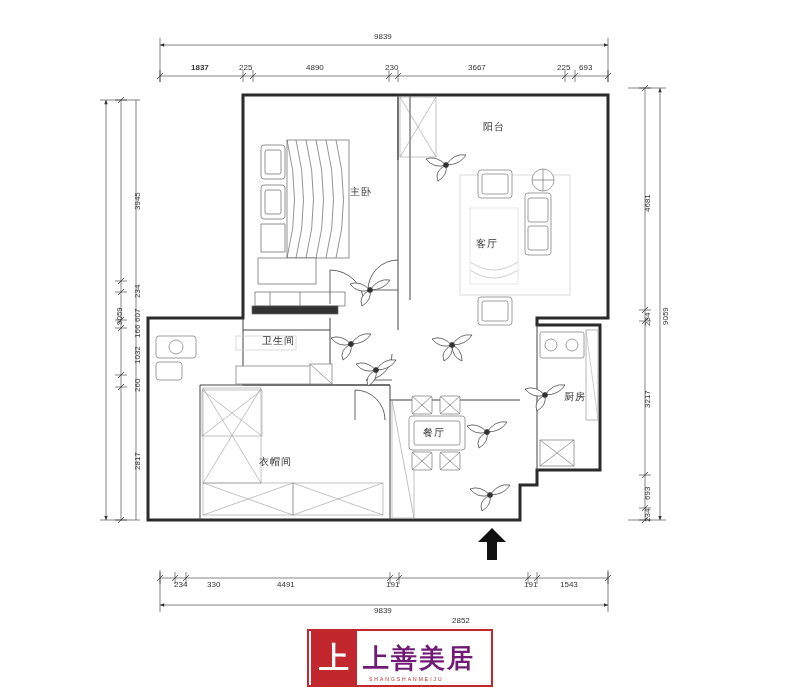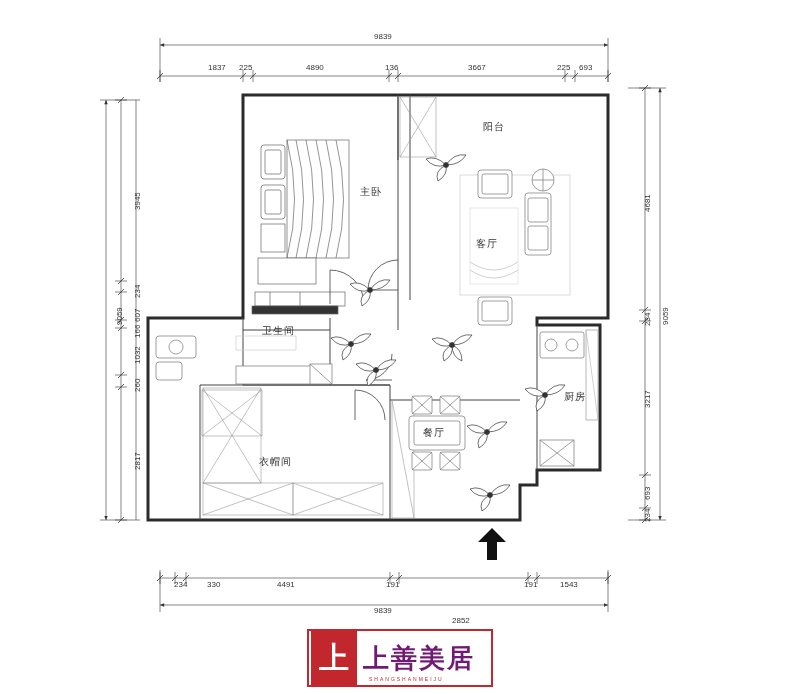--- a/index.html
+++ b/index.html
@@ -387,24 +387,24 @@
         <circle cx="0" cy="0" r="2.5" fill="#333"></circle>
       </g>
     </g>
 
     <g>
       <path d="M487,560 L487,542 L478,542 L492,528 L506,542 L497,542 L497,560 Z" fill="#111"></path>
     </g>
   </svg>
 
   <div class="dim-label" style="left:374px;top:32px;">9839</div>
-  <div class="dim-label" style="left:208px;top:63px;">1837</div>
+  <div class="dim-label" style="left:191px;top:63px;font-weight:bold;">1837</div>
   <div class="dim-label" style="left:239px;top:63px;">225</div>
   <div class="dim-label" style="left:306px;top:63px;">4890</div>
-  <div class="dim-label" style="left:385px;top:63px;">136</div>
+  <div class="dim-label" style="left:385px;top:63px;">230</div>
   <div class="dim-label" style="left:468px;top:63px;">3667</div>
   <div class="dim-label" style="left:557px;top:63px;">225</div>
   <div class="dim-label" style="left:579px;top:63px;">693</div>
 
   <div class="dim-label" style="left:159px;top:580px;margin-left:48px;">330</div>
   <div class="dim-label" style="left:174px;top:580px;">234</div>
   <div class="dim-label" style="left:277px;top:580px;">4491</div>
   <div class="dim-label" style="left:386px;top:580px;">191</div>
   <div class="dim-label" style="left:452px;top:616px;">2852</div>
   <div class="dim-label" style="left:524px;top:580px;">191</div>
@@ -420,24 +420,24 @@
   <div class="dim-label vert" style="left:133px;top:392px;">260</div>
   <div class="dim-label vert" style="left:133px;top:470px;">2817</div>
 
   <div class="dim-label vert" style="left:643px;top:212px;">4681</div>
   <div class="dim-label vert" style="left:643px;top:326px;">234</div>
   <div class="dim-label vert" style="left:643px;top:408px;">3217</div>
   <div class="dim-label vert" style="left:643px;top:500px;">693</div>
   <div class="dim-label vert" style="left:643px;top:522px;">234</div>
   <div class="dim-label vert" style="left:661px;top:325px;">9059</div>
 
-  <div class="room-label" style="left:350px;top:185px;margin-left:10px;">主卧</div>
+  <div class="room-label" style="left:350px;top:185px;">主卧</div>
   <div class="room-label" style="left:483px;top:120px;">阳台</div>
   <div class="room-label" style="left:476px;top:237px;">客厅</div>
-  <div class="room-label" style="left:262px;top:324px;">卫生间</div>
+  <div class="room-label" style="left:262px;top:334px;">卫生间</div>
   <div class="room-label" style="left:259px;top:455px;">衣帽间</div>
   <div class="room-label" style="left:423px;top:426px;">餐厅</div>
   <div class="room-label" style="left:564px;top:390px;">厨房</div>
 
   <div class="logo-box">
     <div class="logo-mark">上</div>
     <div class="logo-text">上善美居</div>
     <div class="logo-sub">SHANGSHANMEIJU</div>
   </div>
 

